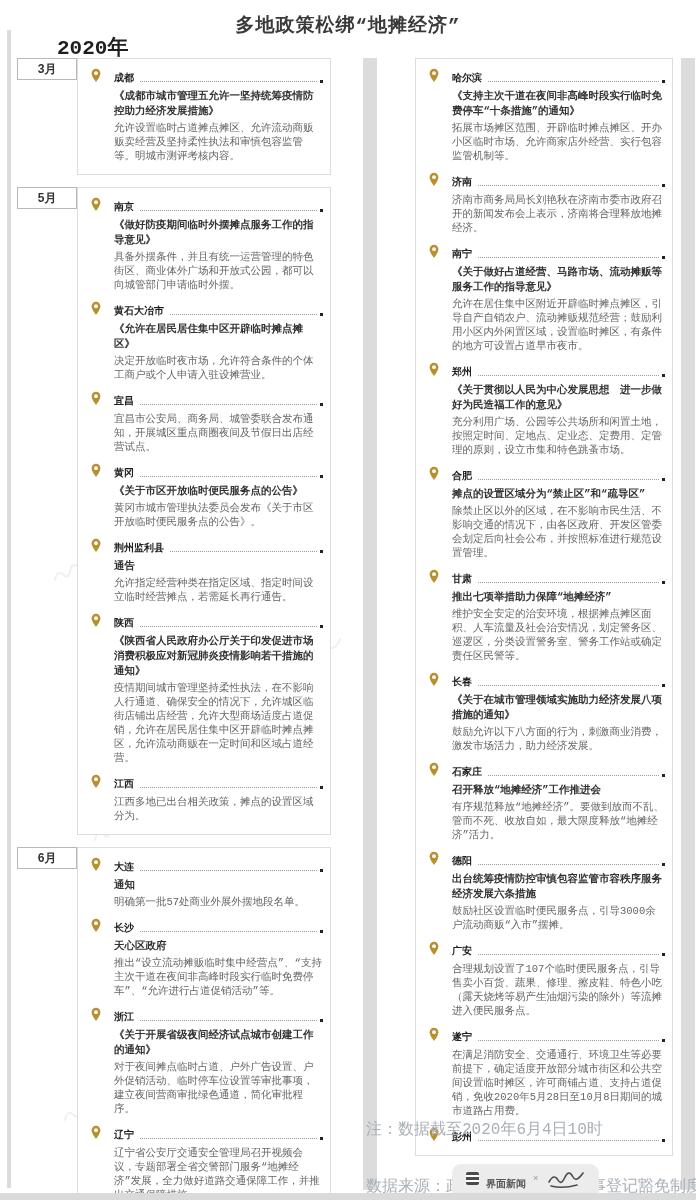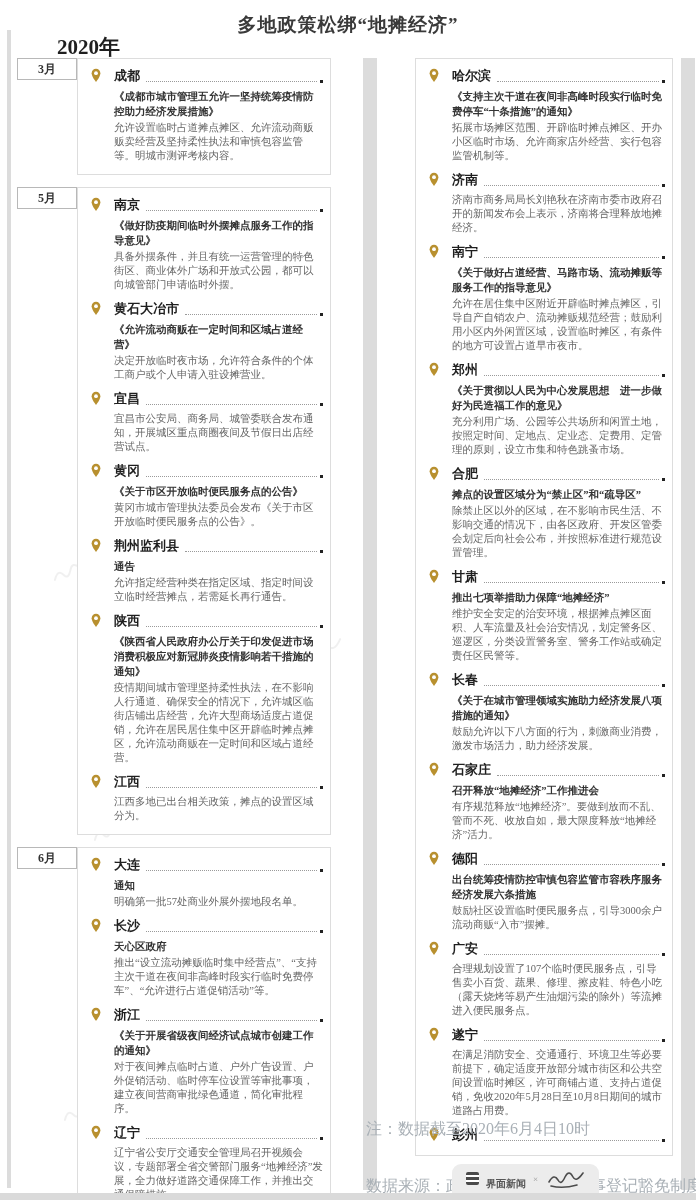--- a/index.html
+++ b/index.html
@@ -1,37 +1,37 @@
 <!DOCTYPE html>
 <html><head>
 <meta charset="utf-8">
 <style>
   html,body{margin:0;padding:0;background:#fff;}
   .page{position:relative;width:696px;height:1200px;background:#ffffff;overflow:hidden;
-        font-family:Liberation Serif, serif;color:#333;}
+        font-family:Liberation Mono, monospace;color:#333;}
   .main-title{position:absolute;top:12px;left:0;right:0;text-align:center;
         font-size:19px;font-weight:bold;letter-spacing:1px;color:#3a3a3a;margin:0;}
   .year{position:absolute;left:16px;top:33px;font-size:21px;font-weight:bold;color:#1f1f1f;margin-left:41px;}
   .rail{position:absolute;background:#dcdcdc;}
   .rail-left{left:7px;top:30px;width:4px;height:1158px;}
   .rail-mid{left:363px;top:58px;width:14px;height:1132px;}
   .rail-right{left:681px;top:58px;width:14px;height:1132px;}
   .col{position:absolute;top:58px;}
   .col-left{left:77px;width:254px;}
   .col-right{left:415px;width:258px;}
   .card-wrap{position:relative;margin-bottom:12px;}
   .card{background:#fff;border:1px solid #dddddd;padding:9px 7px 2px 10px;}
   .month-box{position:absolute;left:-60px;top:0;width:58px;height:20px;border:1px solid #b8b8b8;
         background:#fff;font-size:12px;font-weight:bold;color:#333;
         display:flex;align-items:center;justify-content:center;}
   .entry{position:relative;padding-left:26px;margin-bottom:9px;}
   .pin{position:absolute;left:1px;top:-1px;line-height:0;}
   .pin .pin-body{fill:#b8902f;}
   .entry-head{display:flex;align-items:flex-end;height:17px;margin-bottom:4px;}
-  .city{font-size:13px;font-weight:bold;color:#1f1f1f;white-space:nowrap;margin-top:17px;}
+  .city{font-size:10px;font-weight:bold;color:#1f1f1f;white-space:nowrap;margin-top:17px;}
   .leader{flex:1;border-bottom:1px dotted #9a9a9a;margin:0 3px 3px 6px;min-width:8px;}
   .enddot{width:3px;height:3px;background:#222;margin-bottom:2px;flex:none;}
   .ptitle{font-size:10.5px;font-weight:bold;color:#333;line-height:15px;margin-bottom:2px;}
   .pdesc{font-size:10.5px;color:#666;line-height:14px;}
   .note{position:absolute;left:366px;font-size:16px;color:#a9b0b6;white-space:nowrap;}
   .note1{top:1119px;}
   .note2{top:1176px;}
   .badge{position:absolute;left:452px;top:1164px;height:29px;background:#ececec;
         border-radius:9px 9px 0 0;display:flex;align-items:center;padding:0 14px;gap:7px;}
   .badge-icon{width:13px;height:13px;border-radius:2px;flex:none;
@@ -127,21 +127,21 @@
       <svg viewBox="0 0 24 26" width="14" height="17">
         <path class="pin-body" d="M12 1.5C7.9 1.5 4.5 4.9 4.5 9c0 5.8 7.5 15 7.5 15s7.5-9.2 7.5-15c0-4.1-3.4-7.5-7.5-7.5z"></path>
         <circle cx="12" cy="9" r="3.3" fill="#ffffff"></circle>
       </svg>
     </span>
     <div class="entry-head">
       <span class="city">黄石大冶市</span>
       <span class="leader"></span>
       <span class="enddot"></span>
     </div>
-    <div class="ptitle">《允许流动商贩在一定时间和区域占道经营》</div>
+    <div class="ptitle">《允许在居民居住集中区开辟临时摊点摊区》</div>
     <div class="pdesc">决定开放临时夜市场，允许符合条件的个体工商户或个人申请入驻设摊营业。</div>
   </div>
           <div class="entry">
     <span class="pin">
       <svg viewBox="0 0 24 26" width="14" height="17">
         <path class="pin-body" d="M12 1.5C7.9 1.5 4.5 4.9 4.5 9c0 5.8 7.5 15 7.5 15s7.5-9.2 7.5-15c0-4.1-3.4-7.5-7.5-7.5z"></path>
         <circle cx="12" cy="9" r="3.3" fill="#ffffff"></circle>
       </svg>
     </span>
     <div class="entry-head">

